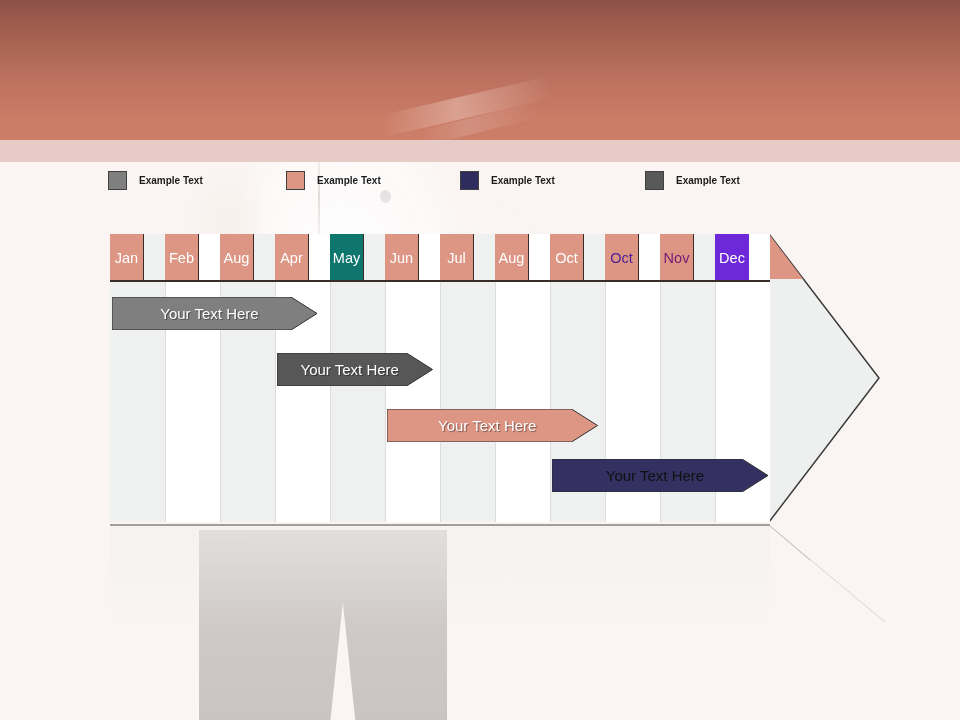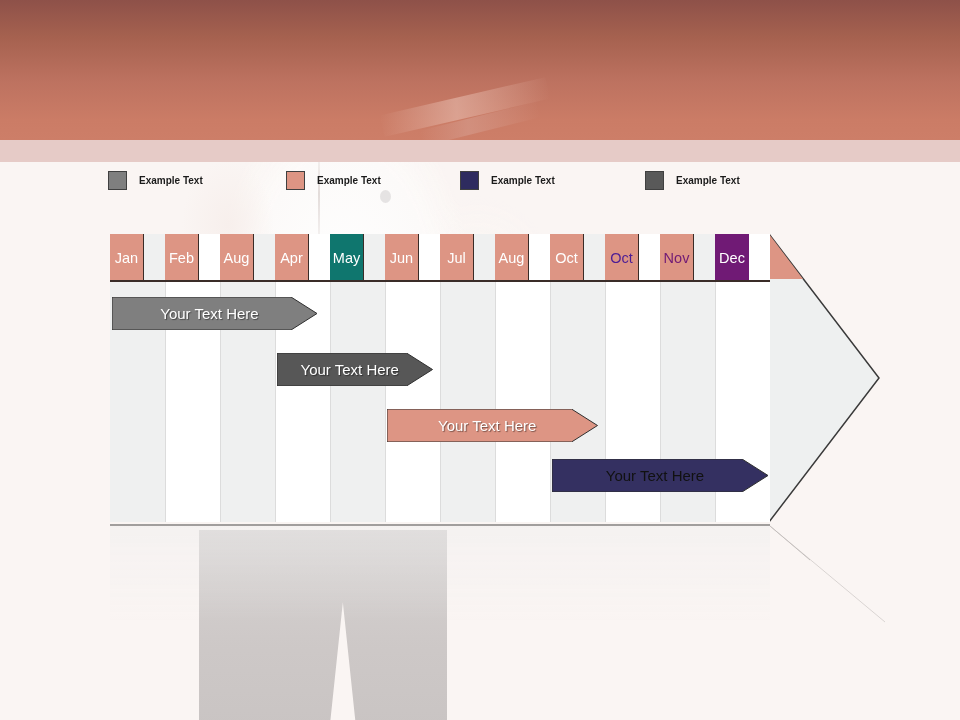--- a/index.html
+++ b/index.html
@@ -333,21 +333,21 @@
         <div class="month-cell" style="left: 55px; background: rgb(221, 149, 132); color: rgb(255, 255, 255);">Feb</div>
         <div class="month-cell" style="left: 110px; background: rgb(221, 149, 132); color: rgb(255, 255, 255);">Aug</div>
         <div class="month-cell" style="left: 165px; background: rgb(221, 149, 132); color: rgb(255, 255, 255);">Apr</div>
         <div class="month-cell" style="left: 220px; background: #0f766e; color: rgb(255, 255, 255);">May</div>
         <div class="month-cell" style="left: 275px; background: rgb(221, 149, 132); color: rgb(255, 255, 255);">Jun</div>
         <div class="month-cell" style="left: 330px; background: rgb(221, 149, 132); color: rgb(255, 255, 255);">Jul</div>
         <div class="month-cell" style="left: 385px; background: rgb(221, 149, 132); color: rgb(255, 255, 255);">Aug</div>
         <div class="month-cell" style="left: 440px; background: rgb(221, 149, 132); color: rgb(255, 255, 255);">Oct</div>
         <div class="month-cell" style="left: 495px; background: rgb(221, 149, 132); color: #4c1d95;">Oct</div>
         <div class="month-cell" style="left: 550px; background: rgb(221, 149, 132); color: #701a75;">Nov</div>
-        <div class="month-cell" style="left: 605px; background: #701a75; color: rgb(255, 255, 255);">Dec</div>
+        <div class="month-cell" style="left: 605px; background: #6d28d9; color: rgb(255, 255, 255);">Dec</div>
       </div>
     <div class="month-underline"></div>
     <div id="bars">
         <div class="bar" style="left: 2px; top: 63px; width: 205px;">
           <svg width="205" height="33" viewBox="0 0 205 33">
             <polygon points="0,0 179,0 205,16.5 179,33 0,33" fill="#7f7f7f" stroke="#2f2f2f" stroke-width="1"></polygon>
           </svg>
           <span class="bar-label on-dark">Your  Text Here</span>
         </div>
         <div class="bar" style="left: 167px; top: 119px; width: 155.5px;">

